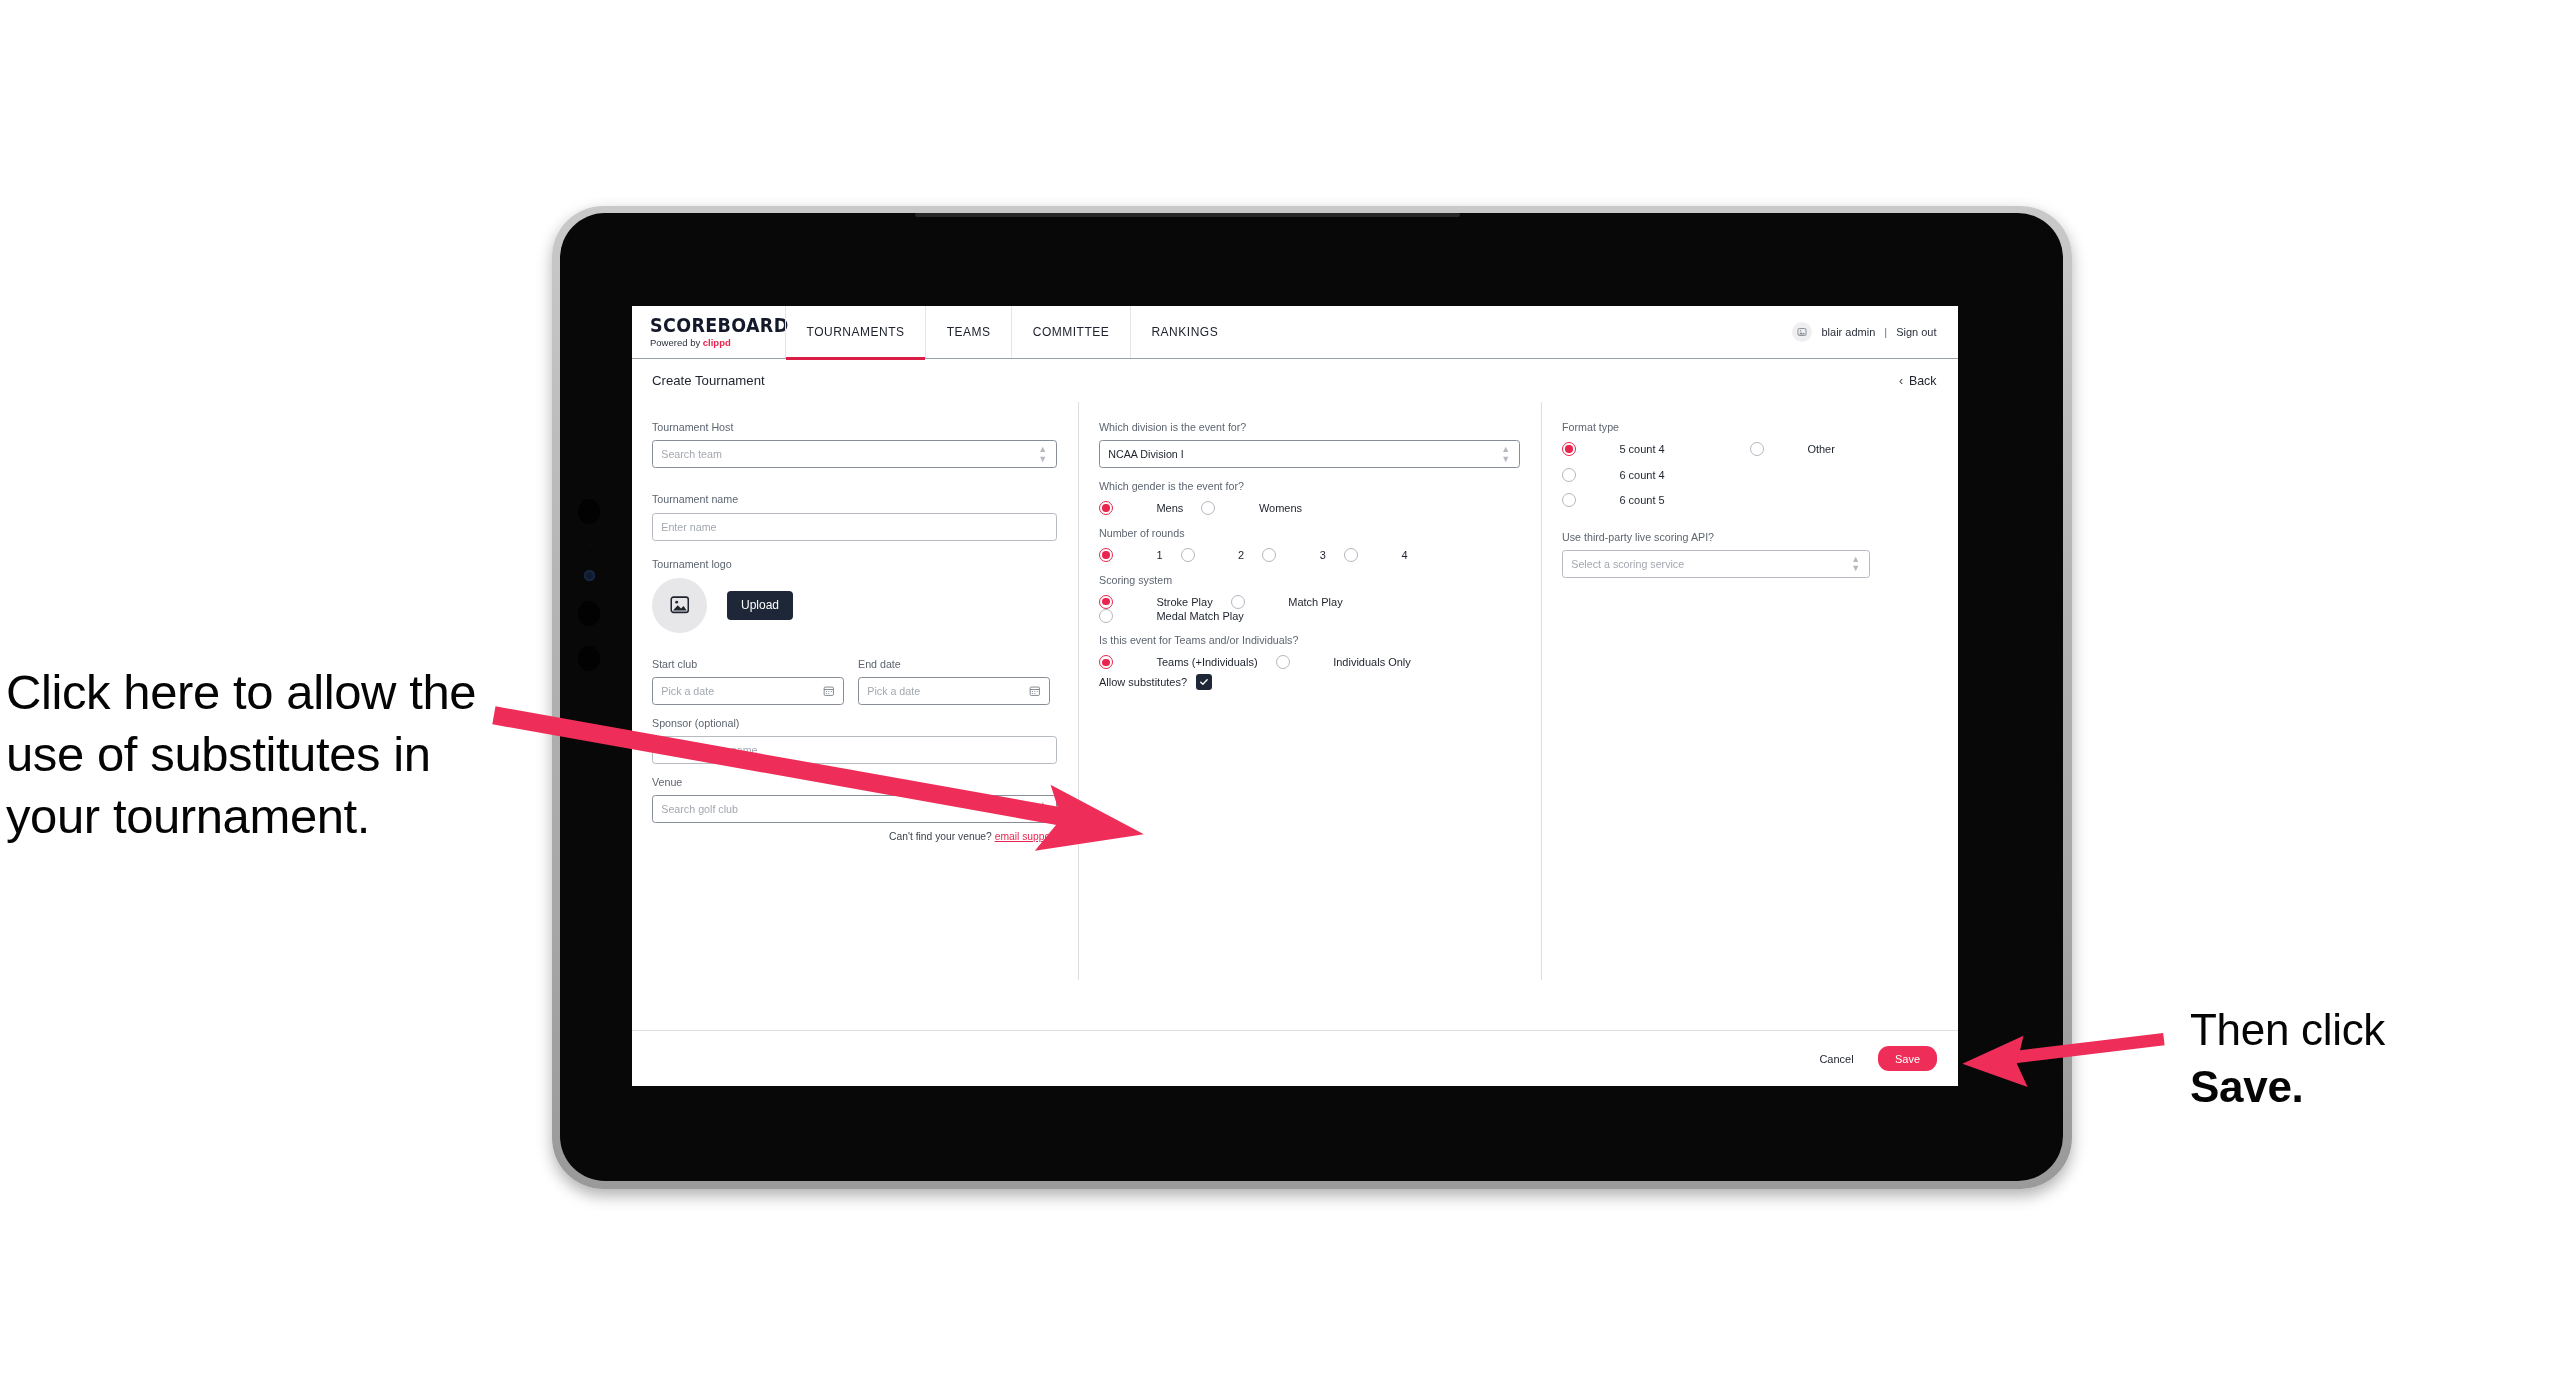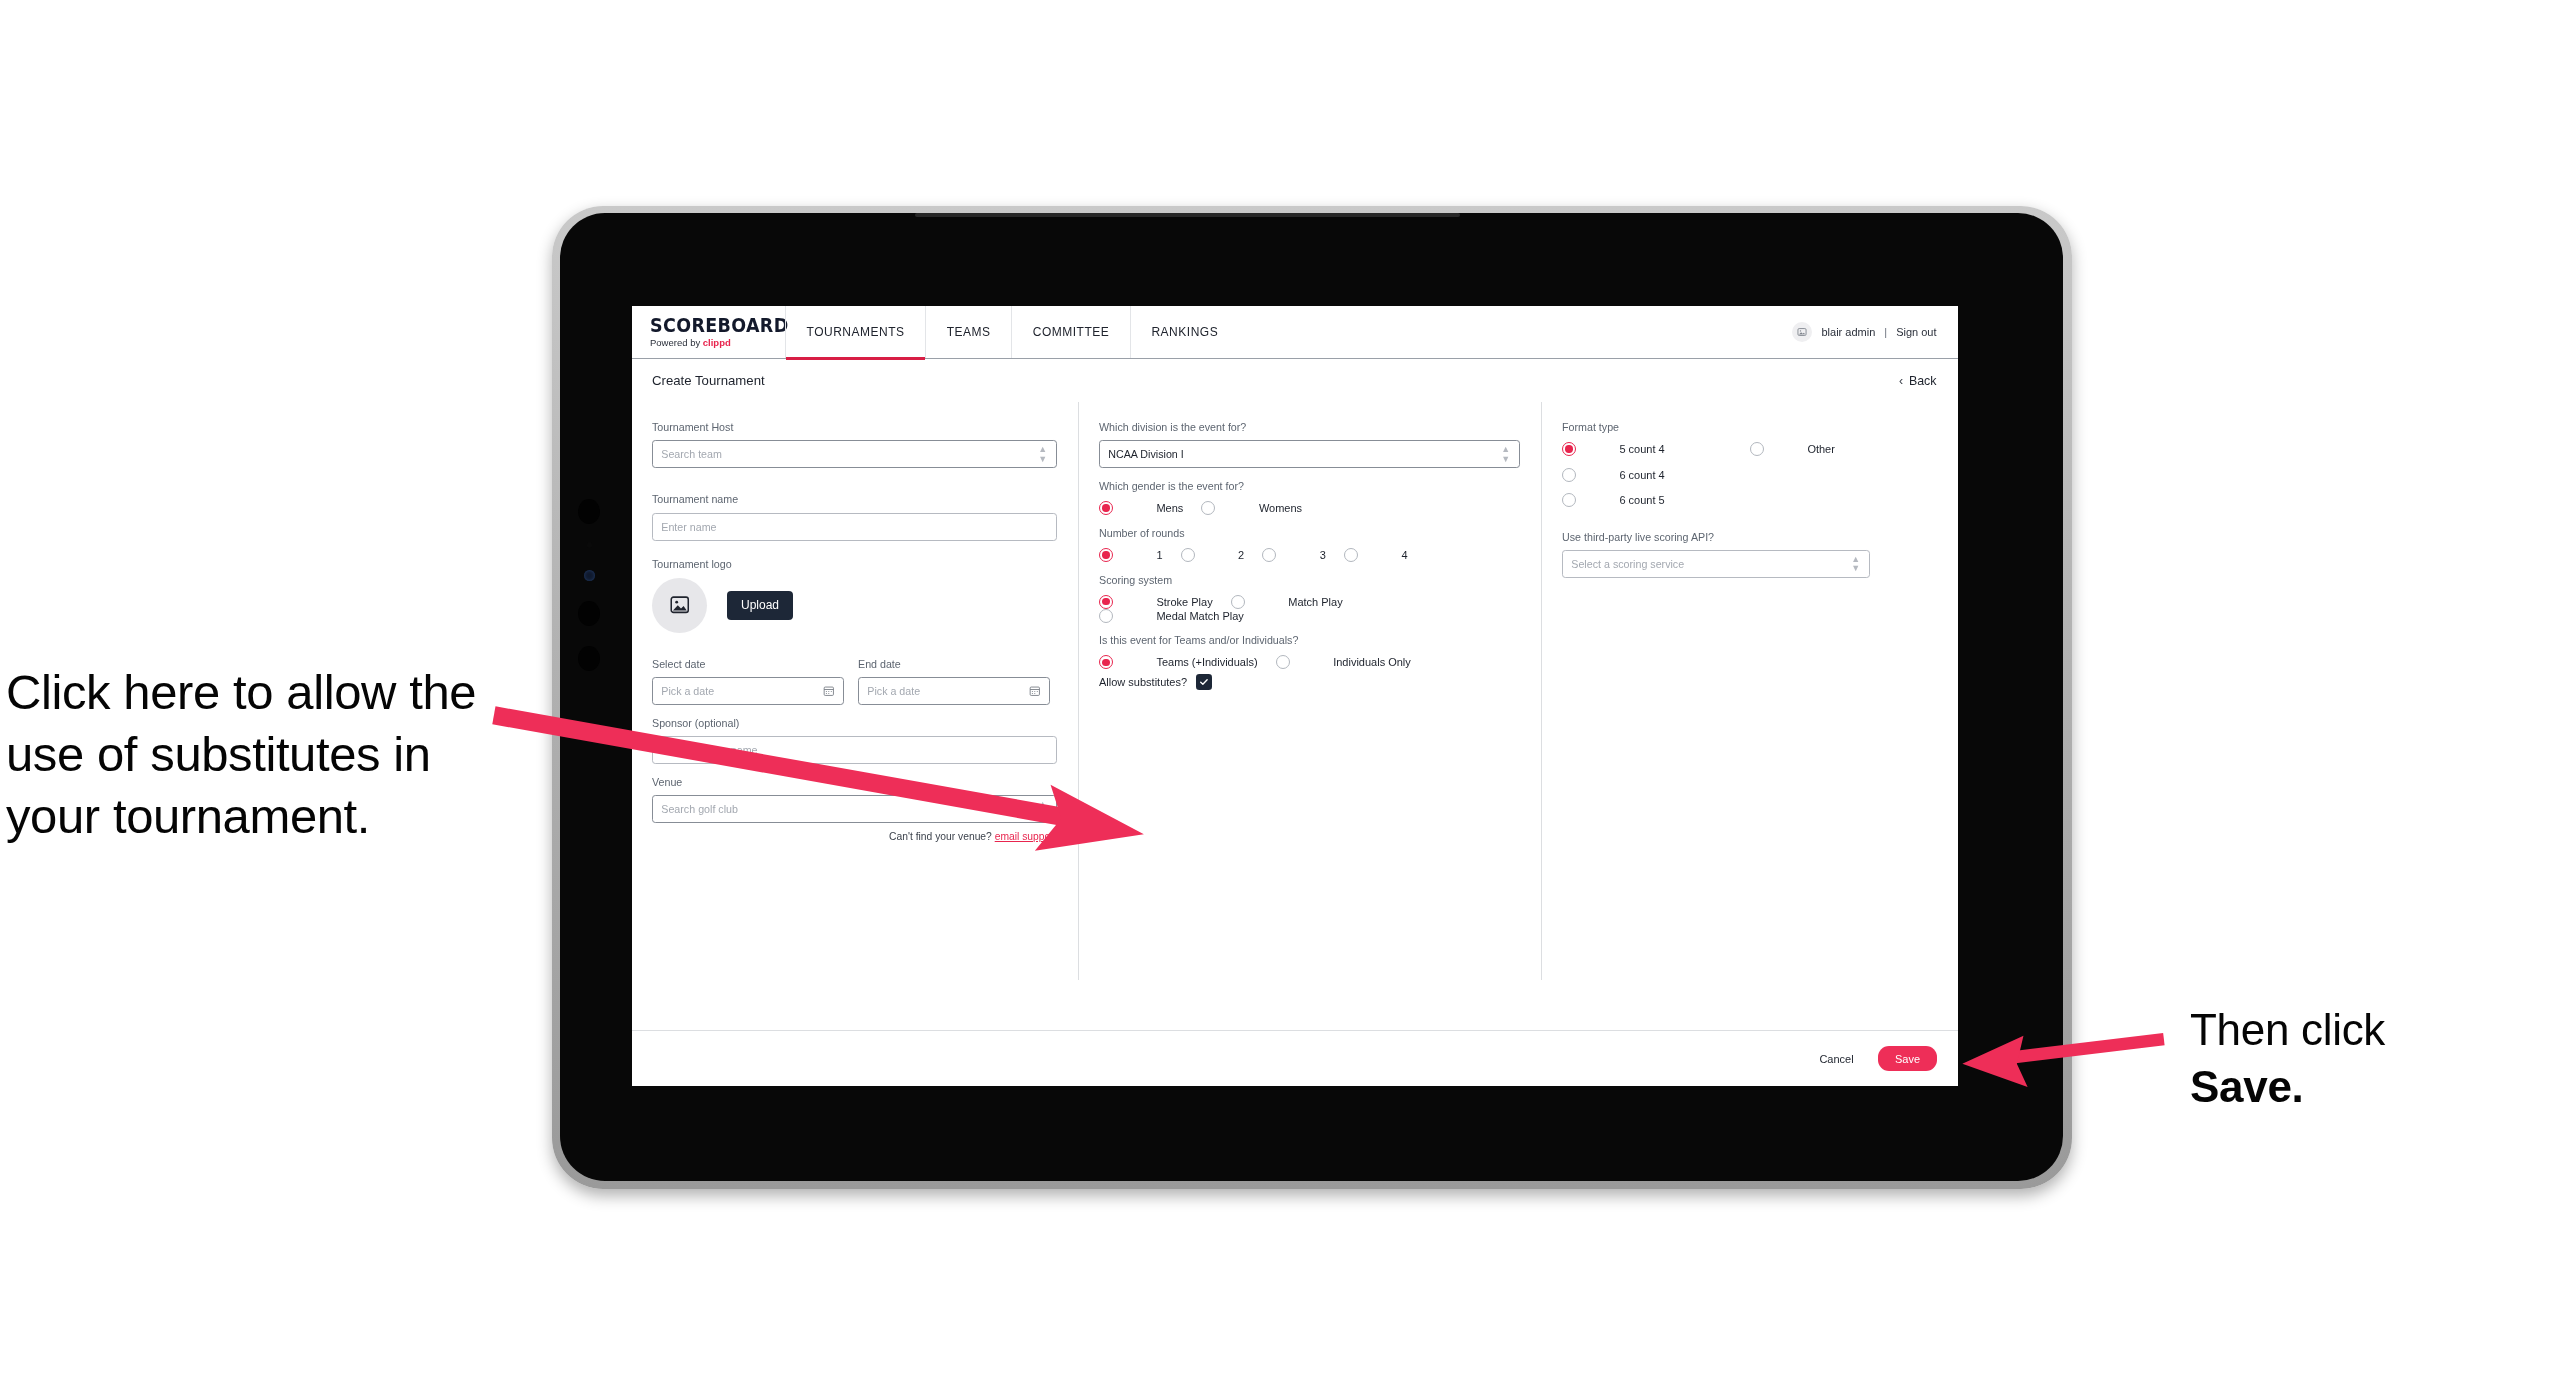--- a/index.html
+++ b/index.html
@@ -426,21 +426,21 @@
             <path d="M4.4 18.5 L9.8 12.6 L13.4 16.2 L16.3 13.4 L19.8 18.5 Z" fill="#20242e"></path>
           </svg>
         </div>
         <div id="upload-button">Upload</div>
       </div>
 
       <div class="field-gap-lg"></div>
 
       <div id="date-row">
         <div>
-          <div class="field-label">Select date</div>
+          <div class="field-label">Start club</div>
           <div class="input-box">
             <span class="input-ph">Pick a date</span>
             <span class="cal-icon">
               <svg width="11.6" height="11.6" viewBox="0 0 18 18">
                 <rect x="1.8" y="3.2" width="14.4" height="13" rx="1.6" fill="none" stroke="#6f757e" stroke-width="1.3"></rect>
                 <line x1="1.8" y1="7" x2="16.2" y2="7" stroke="#6f757e" stroke-width="1.3"></line>
                 <circle cx="5.2" cy="10" r="0.8" fill="#6f757e"></circle>
                   <circle cx="9" cy="10" r="0.8" fill="#6f757e"></circle>
                   <circle cx="12.8" cy="10" r="0.8" fill="#6f757e"></circle>
                 <circle cx="5.2" cy="13.2" r="0.8" fill="#6f757e"></circle>

